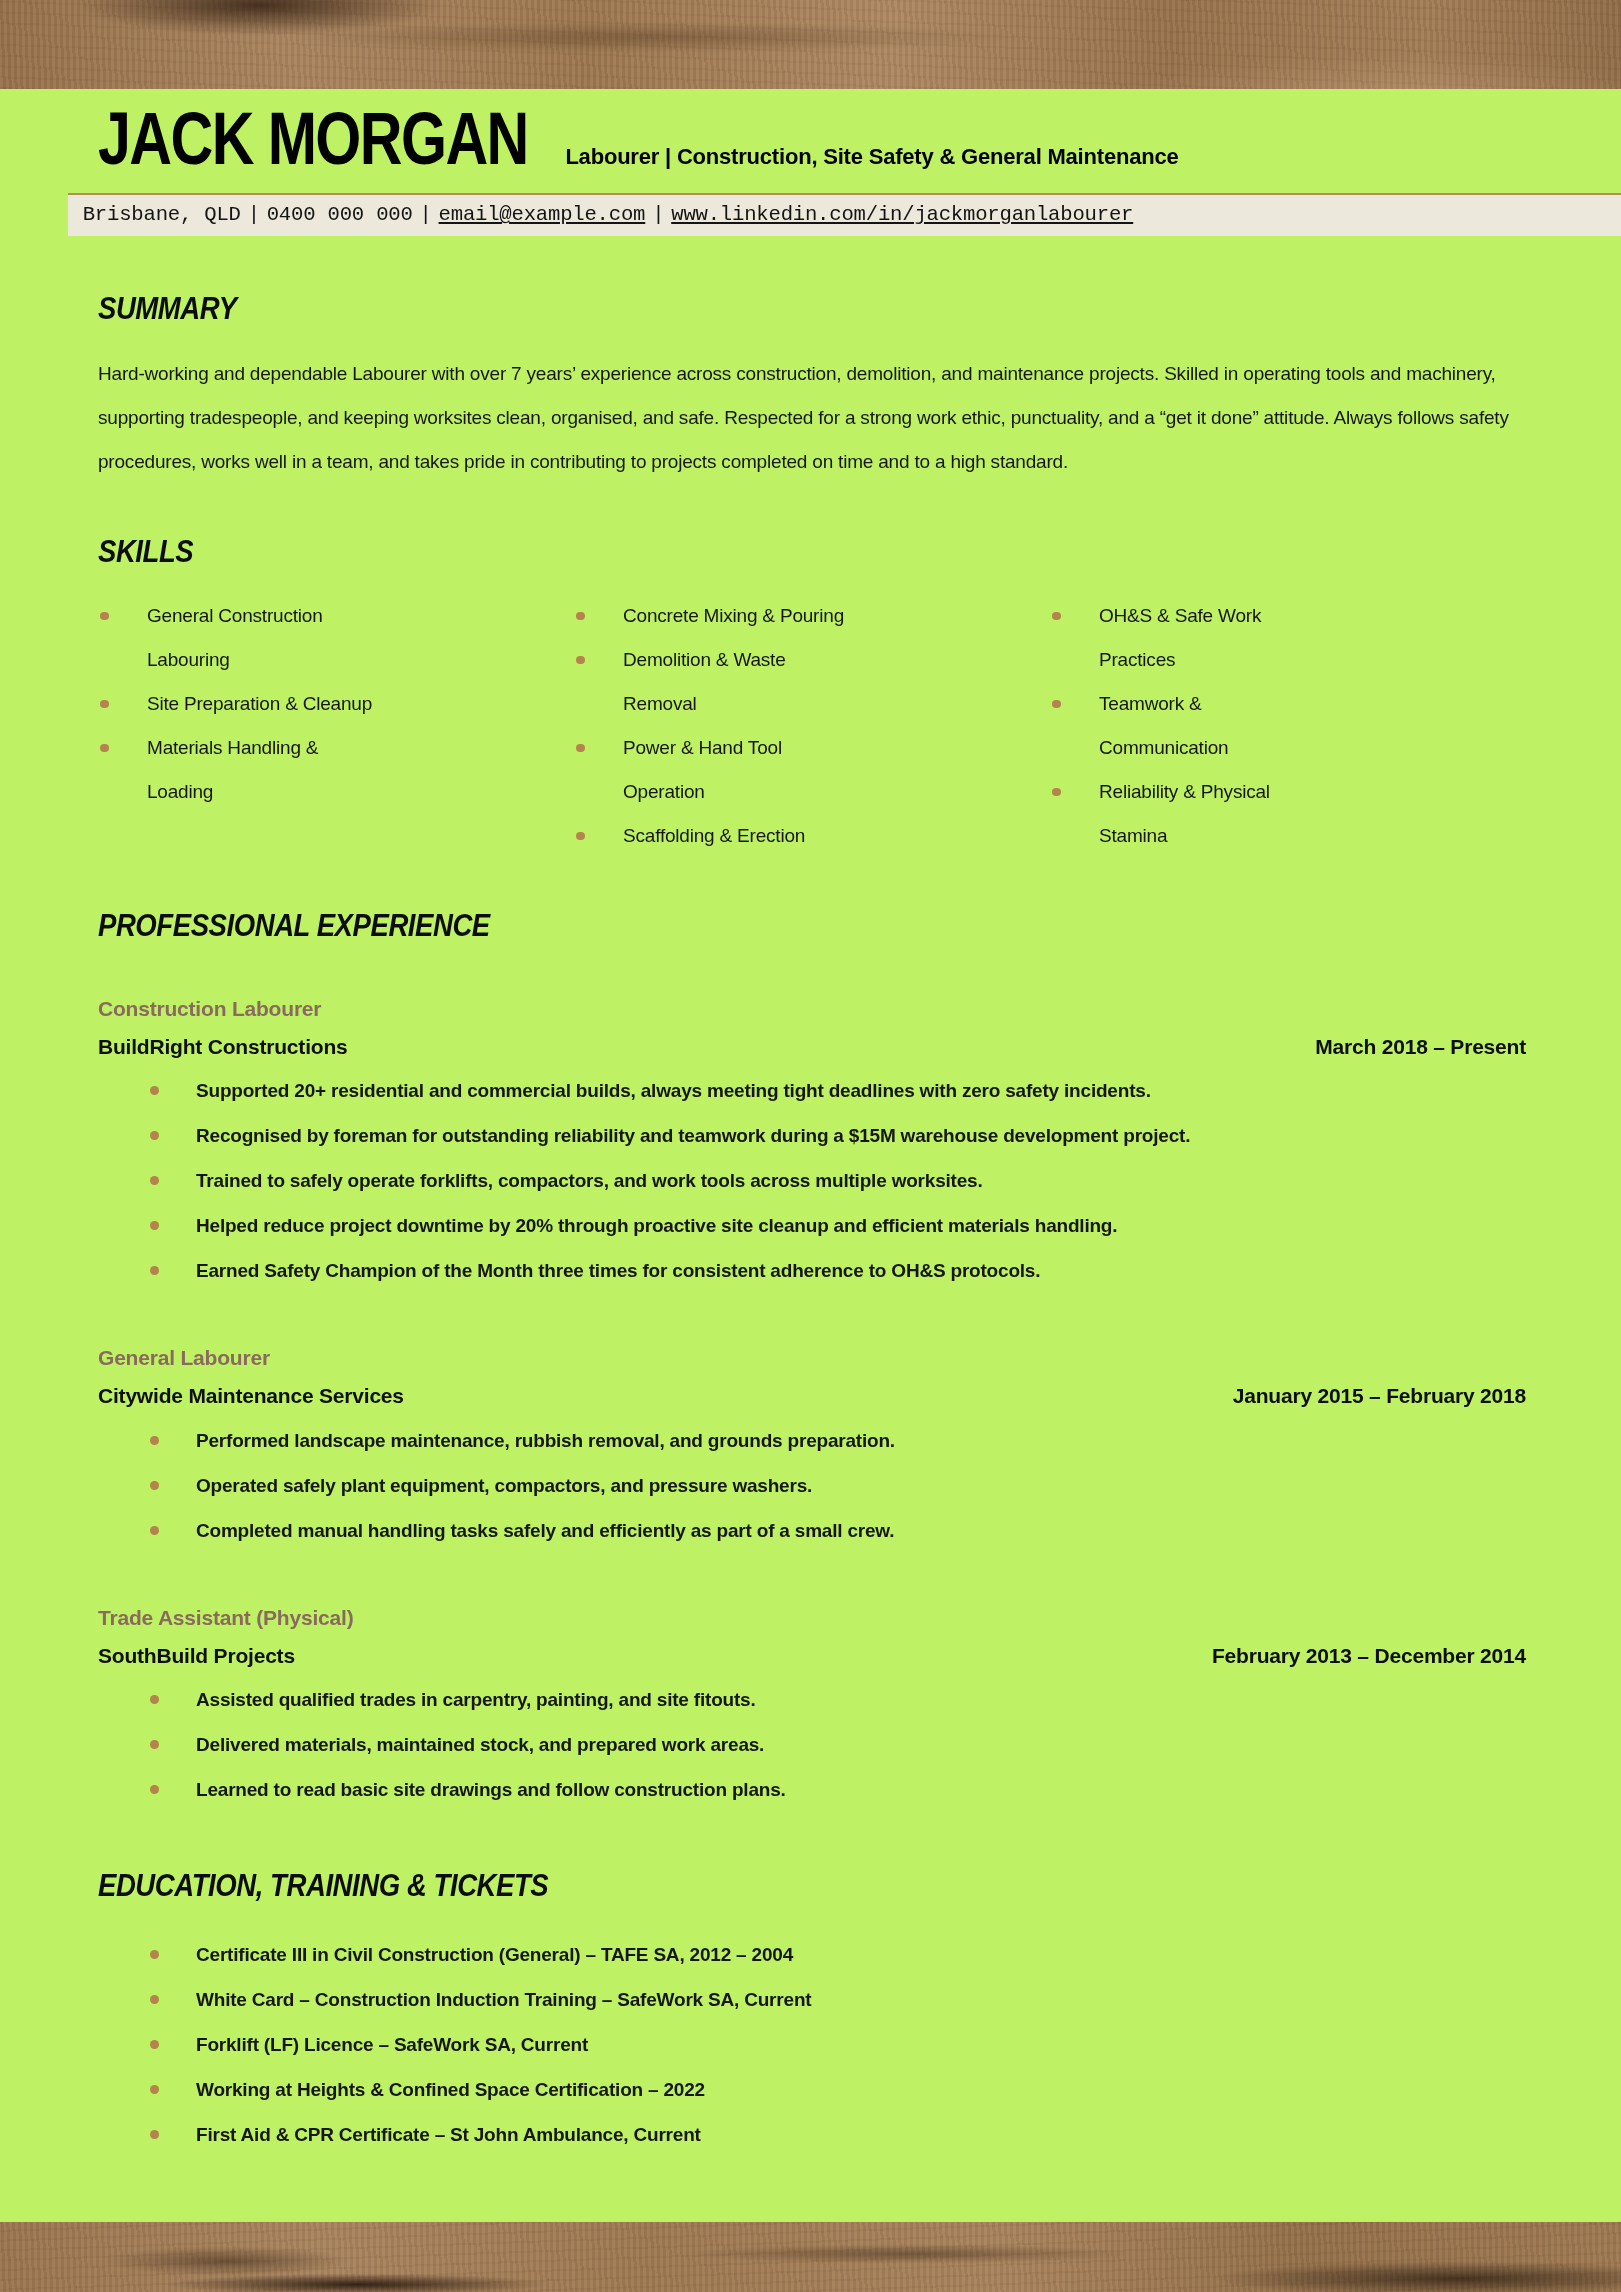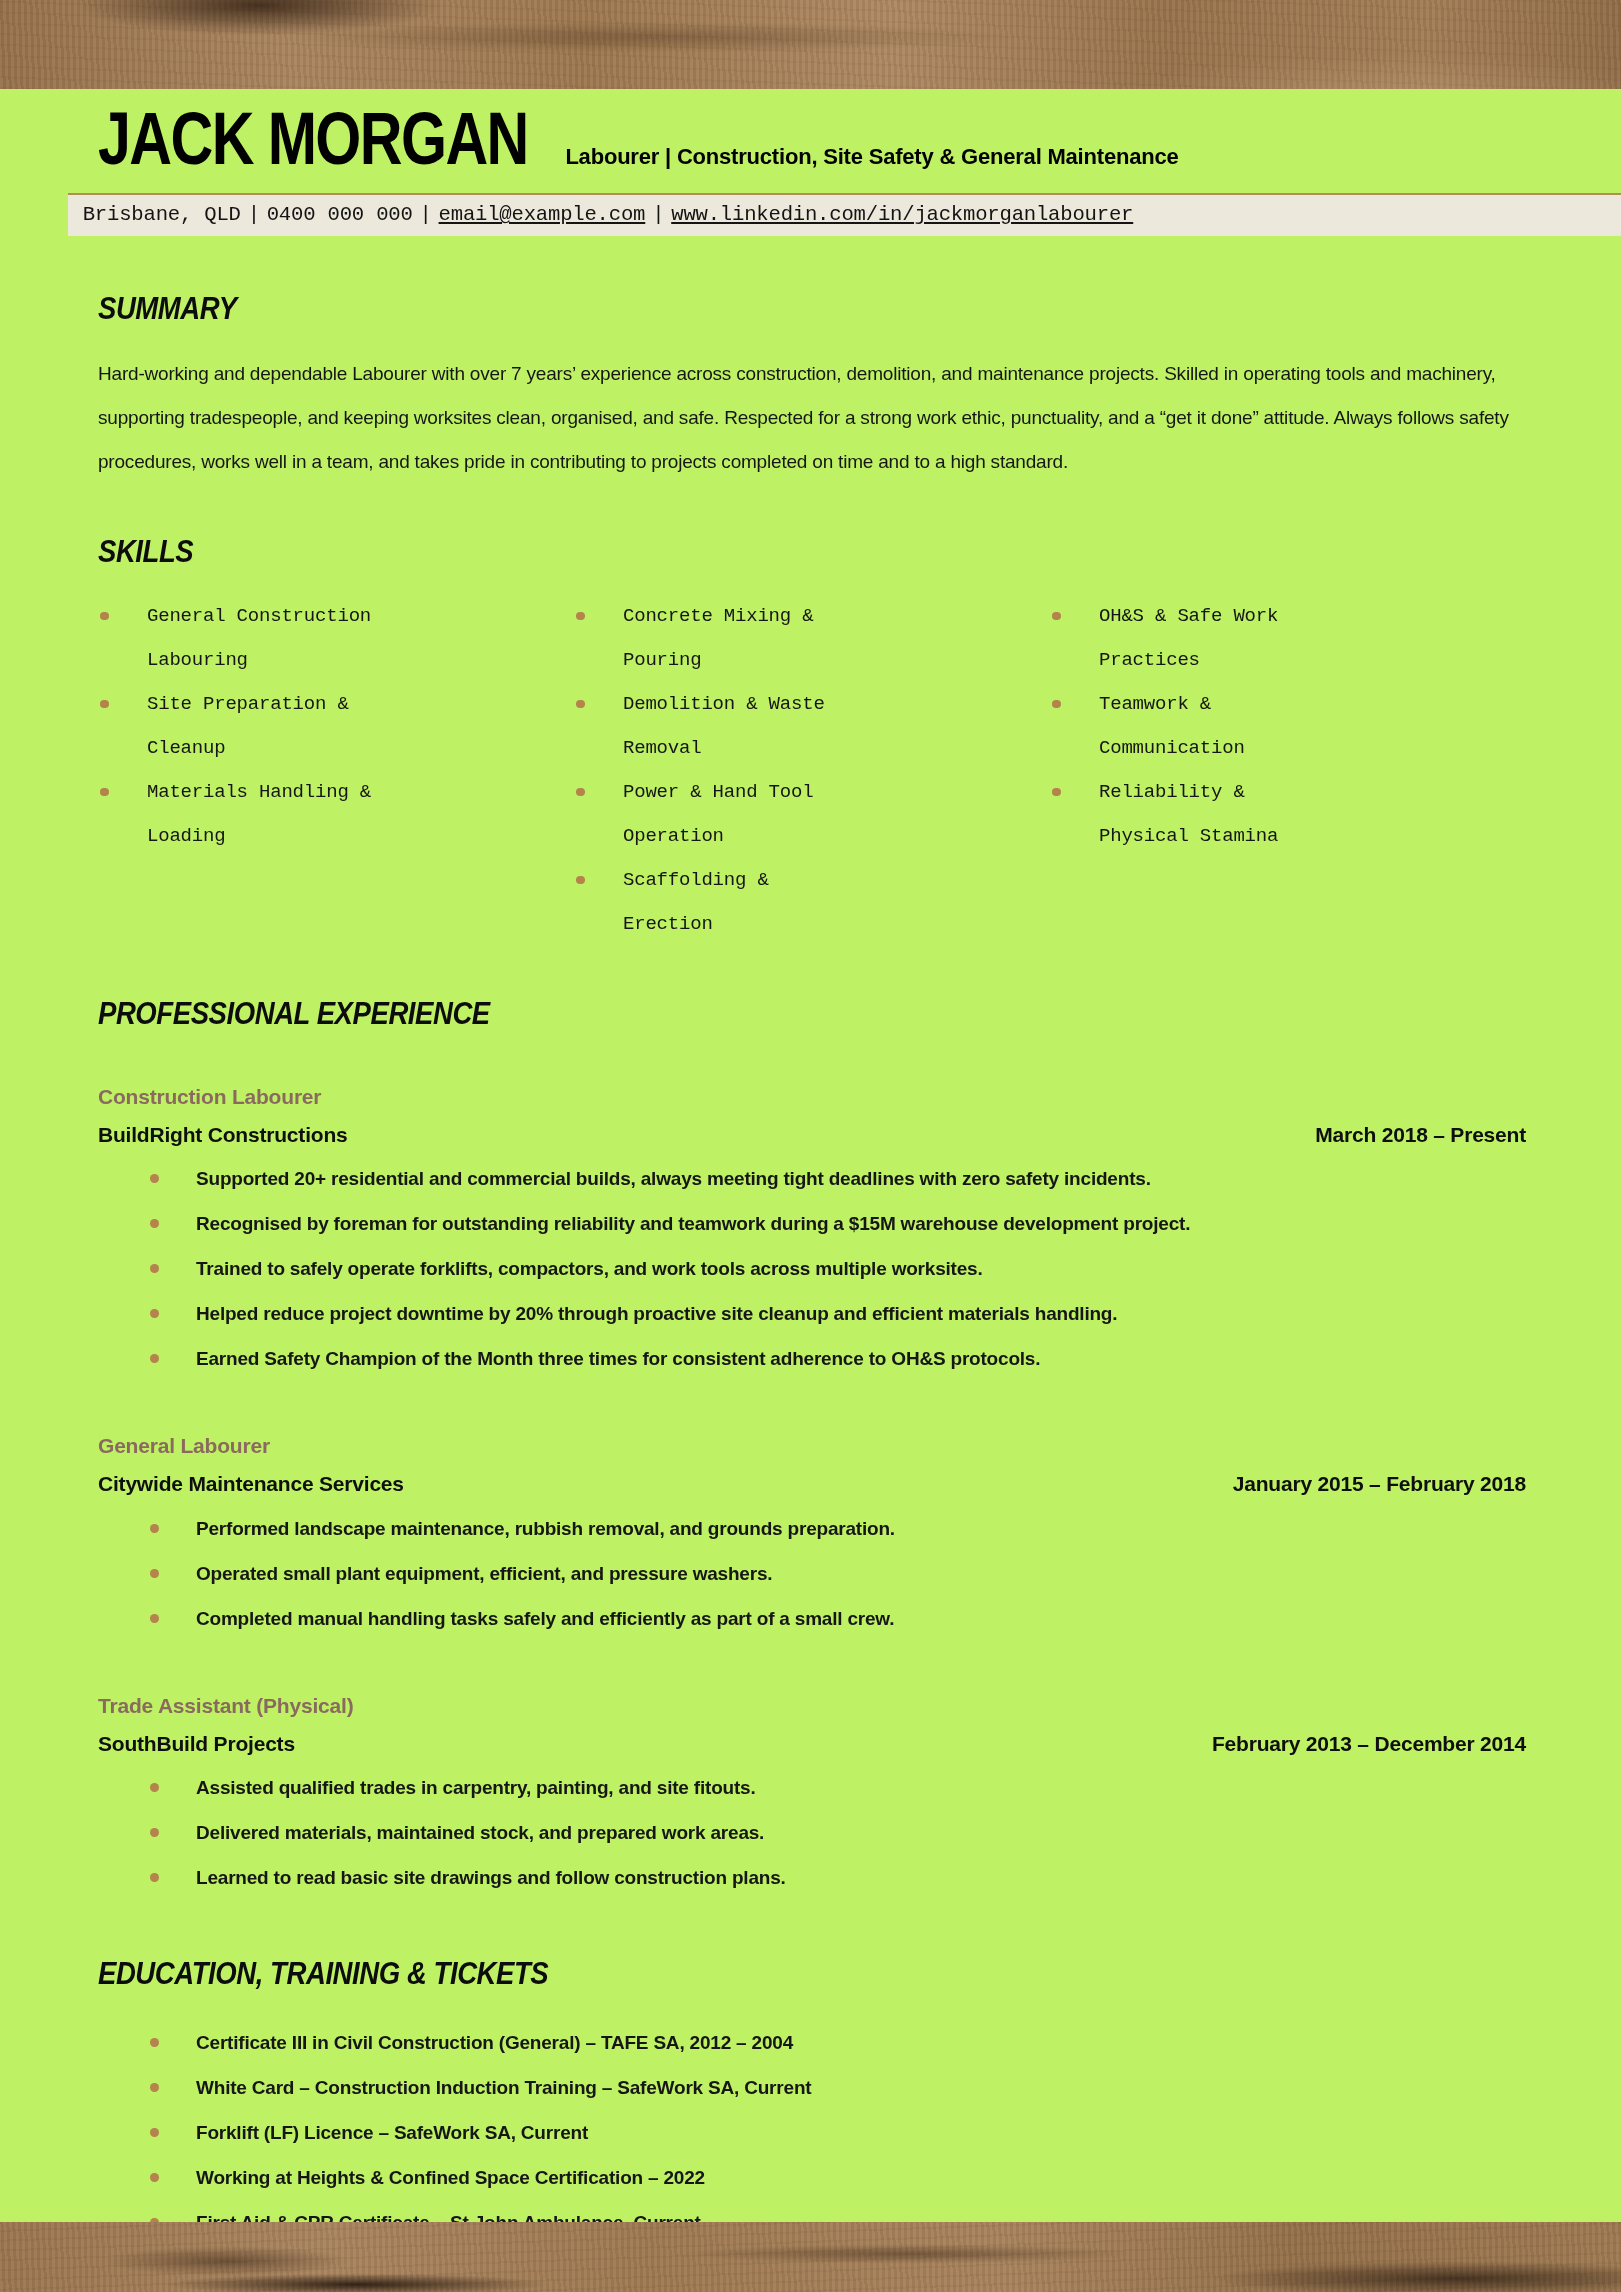--- a/index.html
+++ b/index.html
@@ -69,21 +69,21 @@
     margin:0;transform:scaleX(.86);transform-origin:left center;line-height:37px;
   }
   .h-summary{margin-top:54px;}
   .h-skills{margin-top:49px;}
   .h-exp{margin-top:49px;}
   .h-edu{margin-top:55px;}
   
   .body-text{margin:25.5px 0 0;font-size:19px;line-height:44px;color:#161616;}
   
   ul{margin:0;padding:0;list-style:none;}
-  .skills-grid{margin-top:23.5px;display:grid;grid-template-columns:1fr 1fr 1fr;font-family:Liberation Mono, monospace;}
+  .skills-grid{margin-top:23.5px;display:grid;grid-template-columns:1fr 1fr 1fr;}
   .skill-item{position:relative;padding-left:49px;max-width:284px;font-size:19px;line-height:44px;color:#161616;}
   .skill-item::before{
     content:"";position:absolute;left:2px;top:17.6px;width:8.8px;height:8.8px;border-radius:50%;
     background:var(--bullet);
   }
   .role{margin-top:53px;font-size:21px;font-weight:bold;color:var(--role);}
   .job:first-of-type .role{margin-top:41px;}
   .job-line{display:flex;justify-content:space-between;align-items:baseline;margin-top:13.7px;font-size:21px;font-weight:bold;color:#0f0f0f;}
   .bullets{margin-top:9.8px;}
   .edu-list{margin-top:27.4px;}
@@ -156,21 +156,21 @@
 
     <div class="job">
       <div class="role">General Labourer</div>
       <div class="job-line">
         <span>Citywide Maintenance Services</span>
         <span>January 2015 – February 2018</span>
       </div>
       <ul class="bullets">
 
       <li class="bullet-item"><span>Performed landscape maintenance, rubbish removal, and grounds preparation.</span></li>
-          <li class="bullet-item"><span>Operated small plant equipment, efficient, and pressure washers.</span></li>
+          <li class="bullet-item"><span>Operated safely plant equipment, compactors, and pressure washers.</span></li>
           <li class="bullet-item"><span>Completed manual handling tasks safely and efficiently as part of a small crew.</span></li>
         </ul>
     </div>
 
     <div class="job">
       <div class="role">Trade Assistant (Physical)</div>
       <div class="job-line">
         <span>SouthBuild Projects</span>
         <span>February 2013 – December 2014</span>
       </div>

